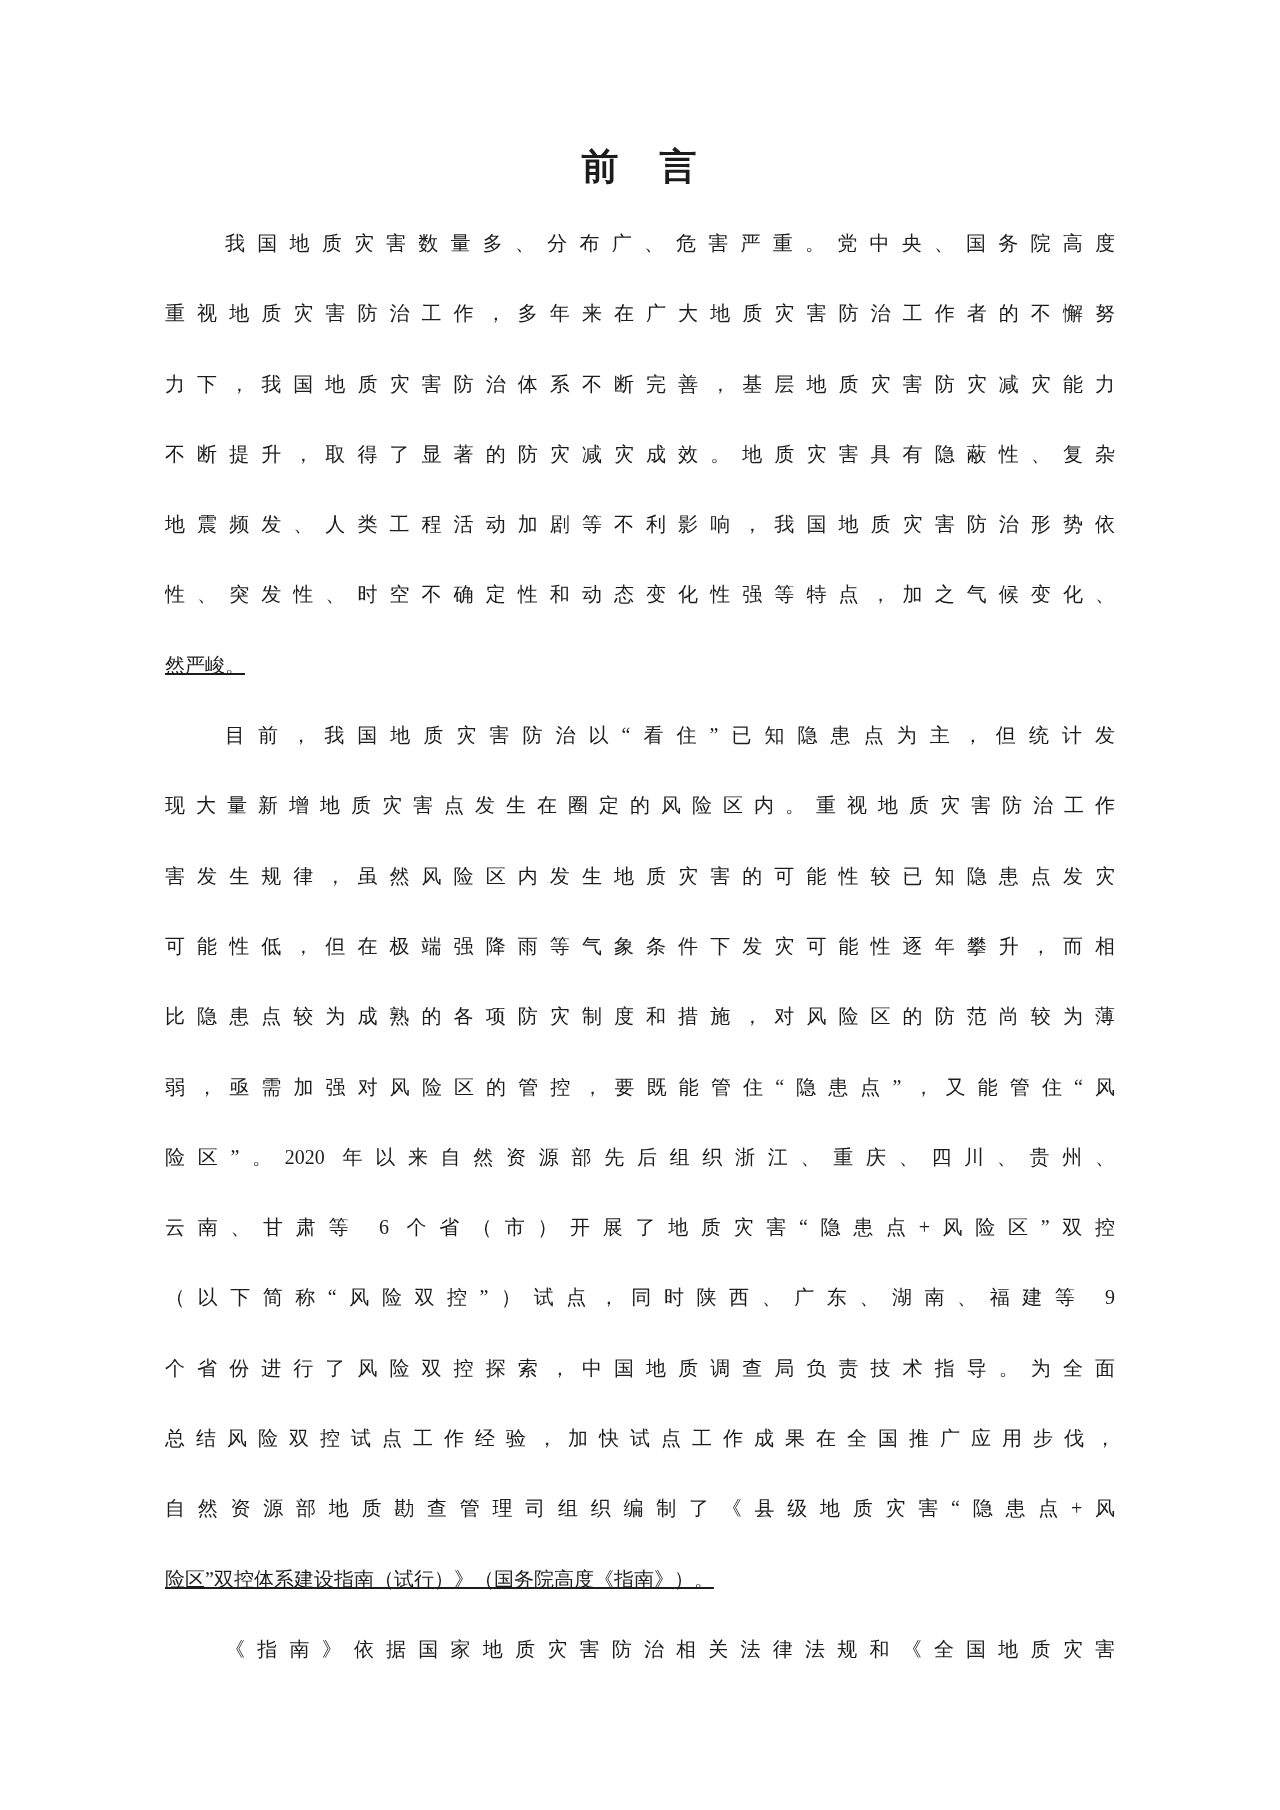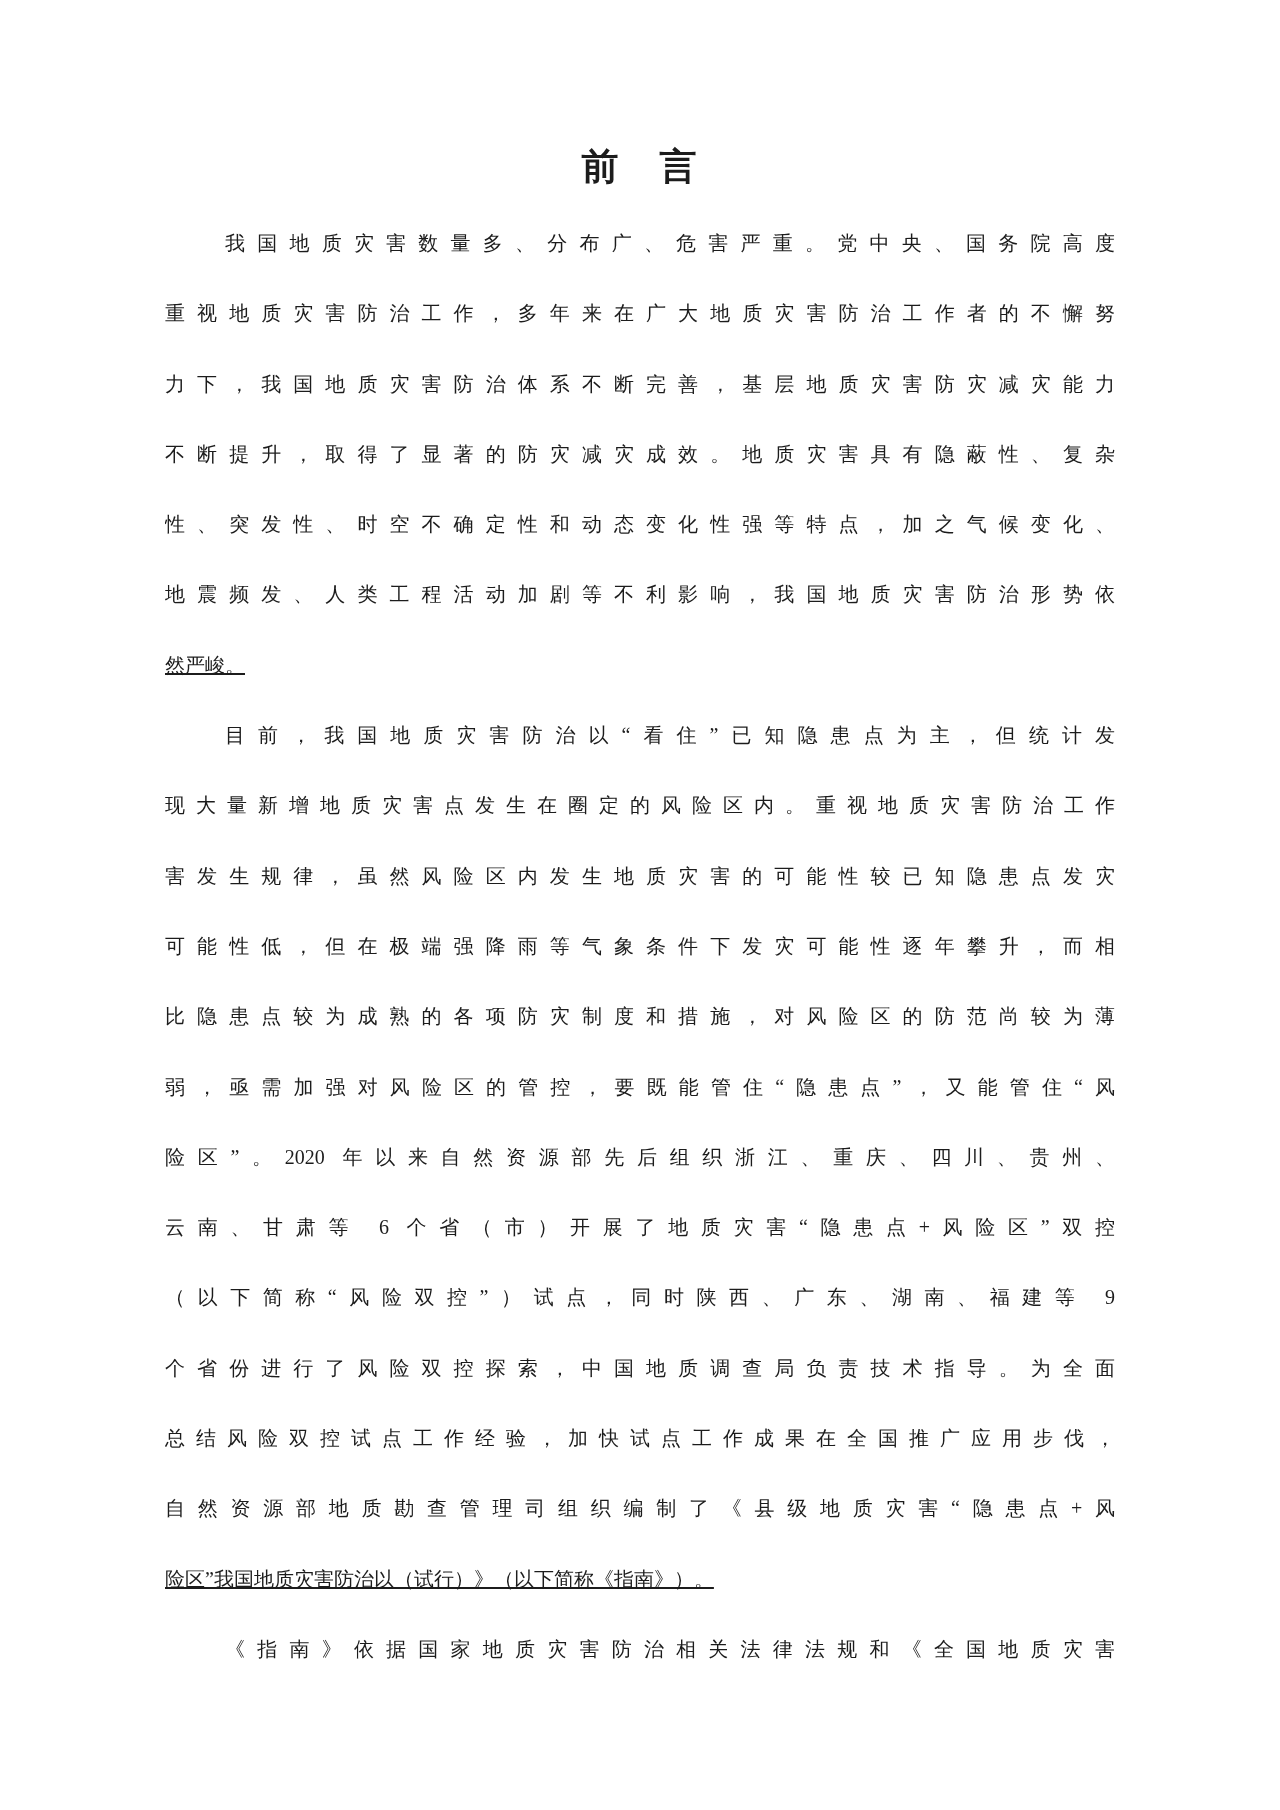--- a/index.html
+++ b/index.html
@@ -55,39 +55,39 @@
 
   <div class="doc-title">前　言</div>
 
   <div class="content">
 
     <div class="para">
       <div class="line indent">我国地质灾害数量多、分布广、危害严重。党中央、国务院高度</div>
       <div class="line">重视地质灾害防治工作，多年来在广大地质灾害防治工作者的不懈努</div>
       <div class="line">力下，我国地质灾害防治体系不断完善，基层地质灾害防灾减灾能力</div>
       <div class="line">不断提升，取得了显著的防灾减灾成效。地质灾害具有隐蔽性、复杂</div>
+      <div class="line">地震频发、人类工程活动加剧等不利影响，我国地质灾害防治形势依</div>
       <div class="line">性、突发性、时空不确定性和动态变化性强等特点，加之气候变化、</div>
-      <div class="line">地震频发、人类工程活动加剧等不利影响，我国地质灾害防治形势依</div>
       <div class="line plain">然严峻。</div>
     </div>
 
     <div class="para">
       <div class="line indent">目前，我国地质灾害防治以“看住”已知隐患点为主，但统计发</div>
       <div class="line">现大量新增地质灾害点发生在圈定的风险区内。重视地质灾害防治工作</div>
       <div class="line">害发生规律，虽然风险区内发生地质灾害的可能性较已知隐患点发灾</div>
       <div class="line">可能性低，但在极端强降雨等气象条件下发灾可能性逐年攀升，而相</div>
       <div class="line">比隐患点较为成熟的各项防灾制度和措施，对风险区的防范尚较为薄</div>
       <div class="line">弱，亟需加强对风险区的管控，要既能管住“隐患点”，又能管住“风</div>
       <div class="line">险区”。2020 年以来自然资源部先后组织浙江、重庆、四川、贵州、</div>
       <div class="line">云南、甘肃等 6 个省（市）开展了地质灾害“隐患点+风险区”双控</div>
       <div class="line">（以下简称“风险双控”）试点，同时陕西、广东、湖南、福建等 9</div>
       <div class="line">个省份进行了风险双控探索，中国地质调查局负责技术指导。为全面</div>
       <div class="line">总结风险双控试点工作经验，加快试点工作成果在全国推广应用步伐，</div>
       <div class="line">自然资源部地质勘查管理司组织编制了《县级地质灾害“隐患点+风</div>
-      <div class="line plain">险区”我国地质灾害防治以（试行）》（以下简称《指南》）。</div>
+      <div class="line plain">险区”双控体系建设指南（试行）》（国务院高度《指南》）。</div>
     </div>
 
     <div class="para">
       <div class="line indent">《指南》依据国家地质灾害防治相关法律法规和《全国地质灾害</div>
     </div>
 
   </div>
 
 </div>
 

